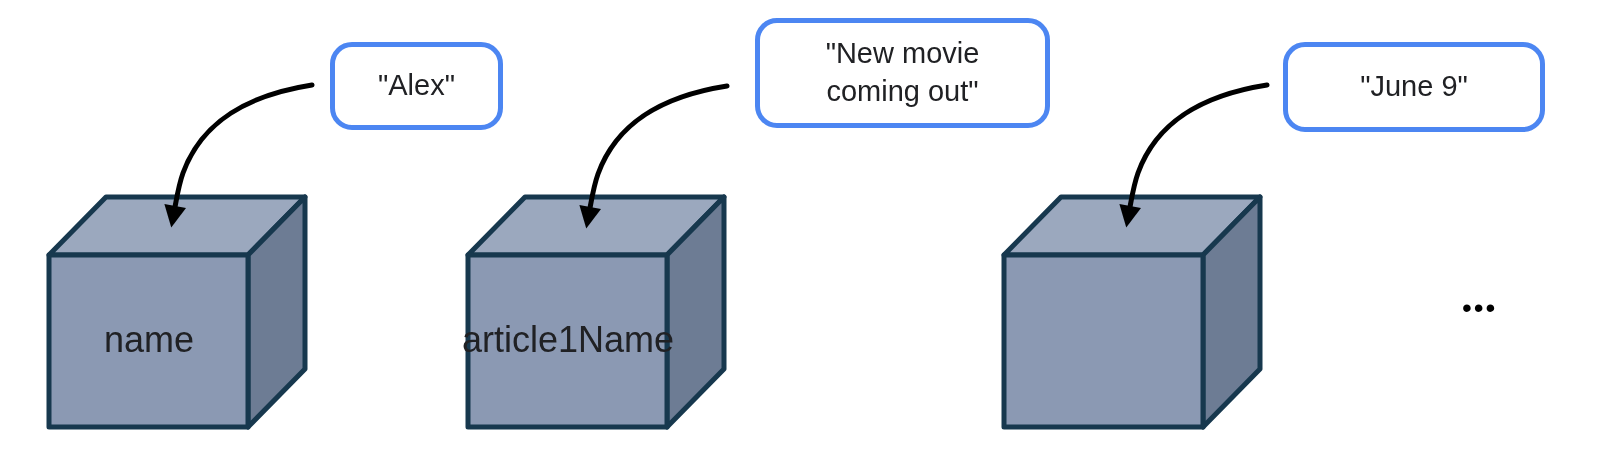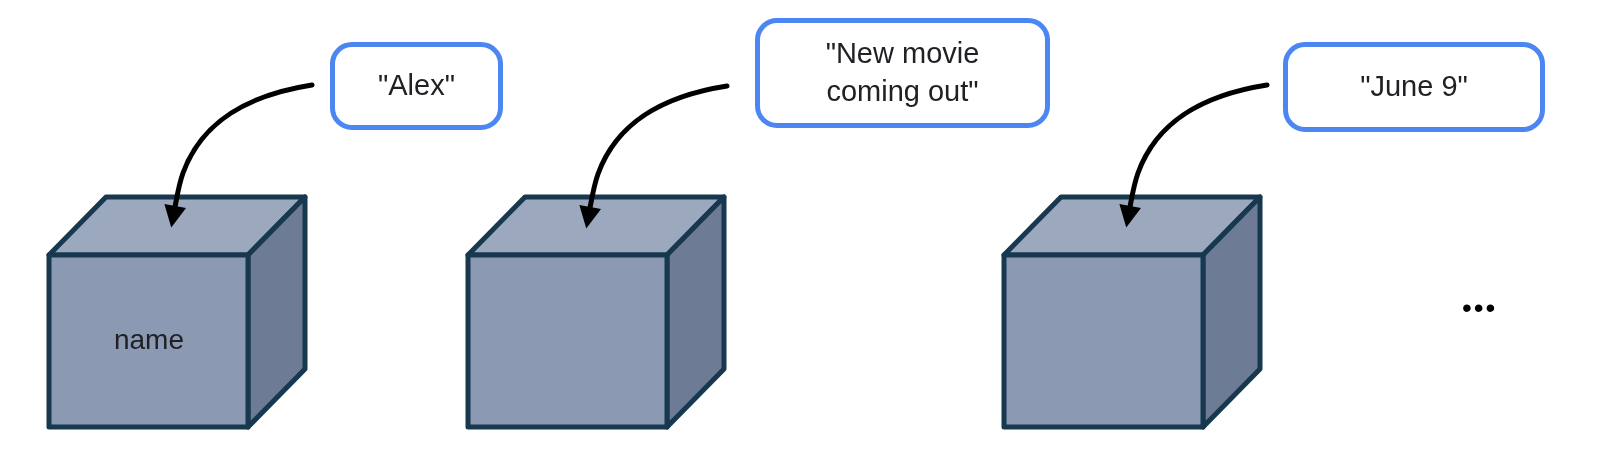--- a/index.html
+++ b/index.html
@@ -30,21 +30,21 @@
   .face-front { fill: #8b99b3; }
   .arrow-curve {
     fill: none;
     stroke: #000000;
     stroke-width: 5;
     stroke-linecap: round;
   }
   .cube-label {
     position: absolute;
     transform: translate(-50%, -50%);
-    font-size: 28px;
+    font-size: 36px;
     color: #202124;
     white-space: nowrap;
   }
   .bubble {
     position: absolute;
     box-sizing: border-box;
     background: #ffffff;
     border: 5px solid #4c86f2;
     border-radius: 22px;
     display: flex;
@@ -95,20 +95,21 @@
       <polygon class="face face-side" points="1203,255 1260,197 1260,369 1203,427"></polygon>
       <polygon class="face face-front" points="1004,255 1203,255 1203,427 1004,427"></polygon>
     </g>
 
     <path class="arrow-curve" marker-end="url(#arrowhead)" d="M 312 85 C 248 95, 202 121, 183 173 C 179 184, 177 196, 175 207"></path>
     <path class="arrow-curve" marker-end="url(#arrowhead)" d="M 727 86 C 663 96, 617 122, 598 174 C 594 185, 592 197, 590 208"></path>
     <path class="arrow-curve" marker-end="url(#arrowhead)" d="M 1267 85 C 1203 95, 1157 121, 1138 173 C 1134 184, 1132 196, 1130 207"></path>
   </svg>
 
   <div class="cube-label" style="left:149px; top:340px;">name</div>
+  <div class="cube-label" style="left:568px; top:340px;">article1Name</div>
 
   <div class="bubble" style="left:330px; top:42px; width:173px; height:88px;">"Alex"</div>
   <div class="bubble" style="left:755px; top:18px; width:295px; height:110px;">"New movie coming out"</div>
   <div class="bubble" style="left:1283px; top:42px; width:262px; height:90px;">"June 9"</div>
 
   <div class="ellipsis">•••</div>
 
 </div>
 
 </body></html>

